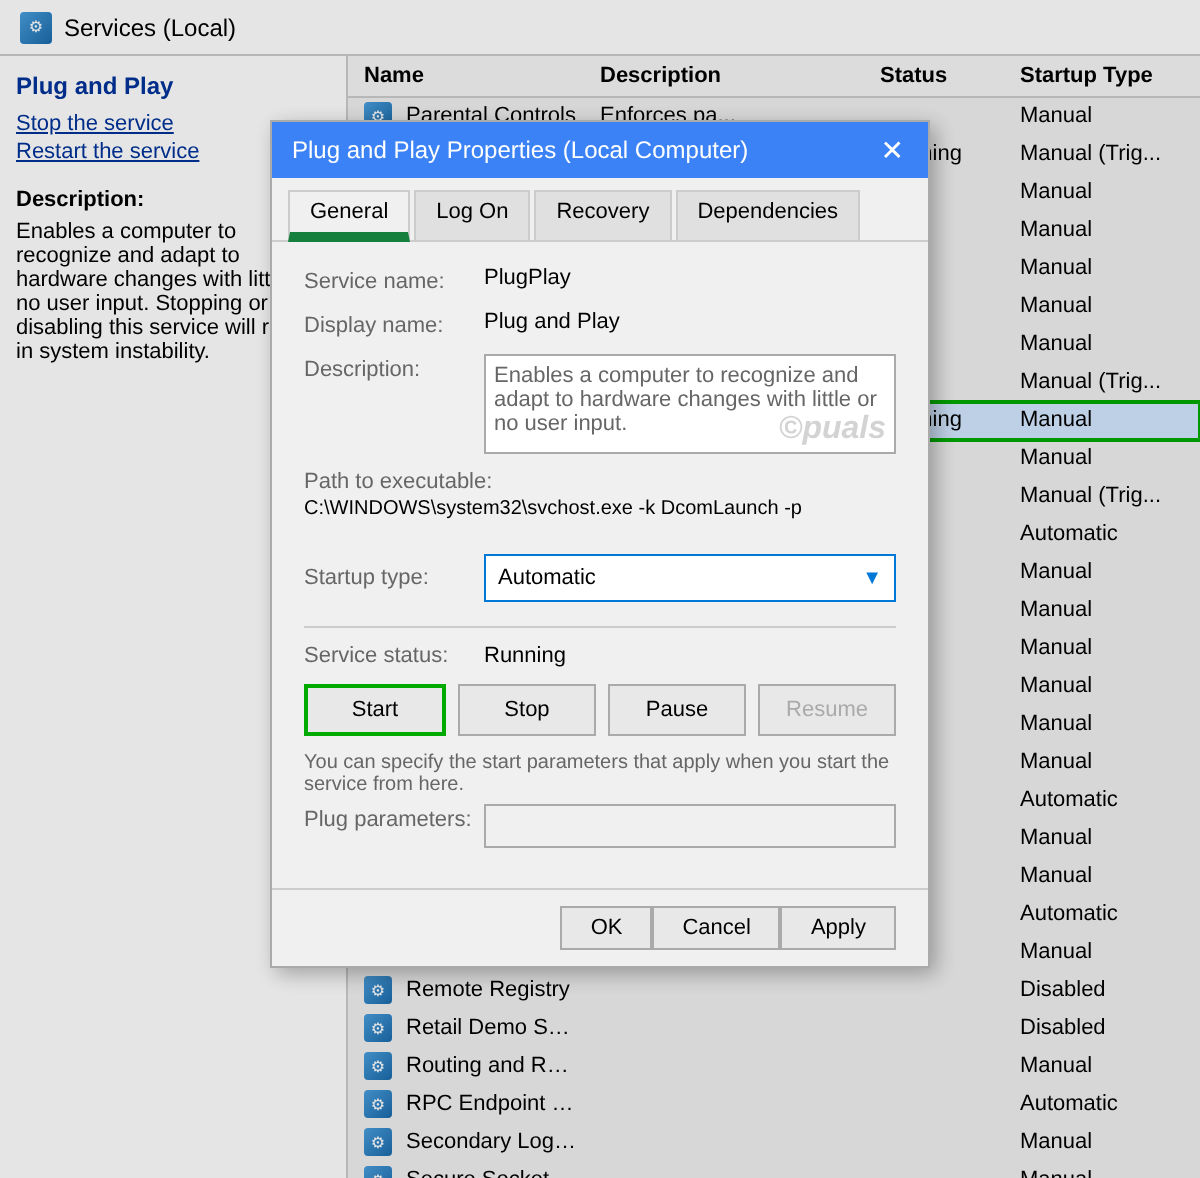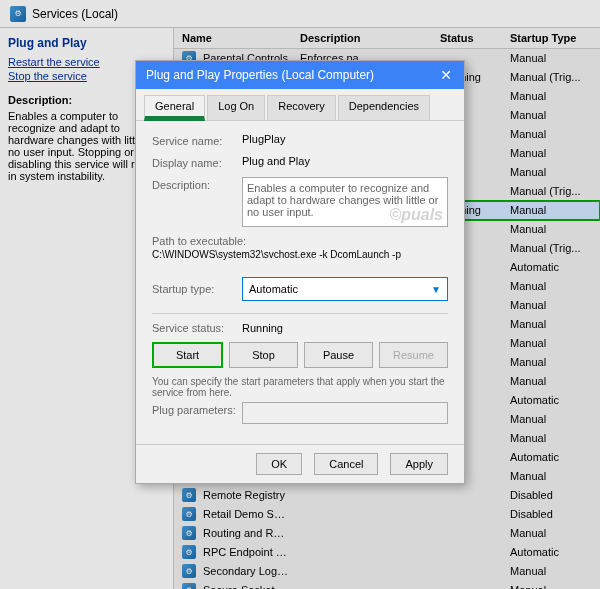--- a/index.html
+++ b/index.html
@@ -337,21 +337,21 @@
       border: 1px solid #aaa;
       background: #f0f0f0;
       padding: 3px 4px;
       font-size: 11px;
       height: 22px;
     }
 
     .dialog-footer {
       display: flex;
       justify-content: flex-end;
-      gap: 12px;
+      gap: 0;
       padding: 8px 16px;
       border-top: 1px solid #ccc;
       background: #f0f0f0;
     }
 
     .footer-btn {
       padding: 4px 14px;
       font-size: 11px;
       border: 1px solid #aaa;
       background: #e8e8e8;
@@ -405,22 +405,22 @@
 <div class="outer-window">
   <div class="window-title-bar">
     <div class="window-icon">⚙</div>
     <span>Services (Local)</span>
   </div>
   <div class="window-content">
 
     <div class="left-panel">
       <div class="left-panel-title">Plug and Play</div>
       <div class="left-panel-links">
+        <a>Stop the service</a>
         <a>Restart the service</a>
-        <a>Stop the service</a>
       </div>
       <div class="left-panel-description">
         <div class="desc-title">Description:</div>
         <div>Enables a computer to recognize and adapt to hardware changes with little or no user input. Stopping or disabling this service will result in system instability.</div>
       </div>
     </div>
 
     <div class="right-panel">
       <div class="services-header">
         <span>Name</span>

